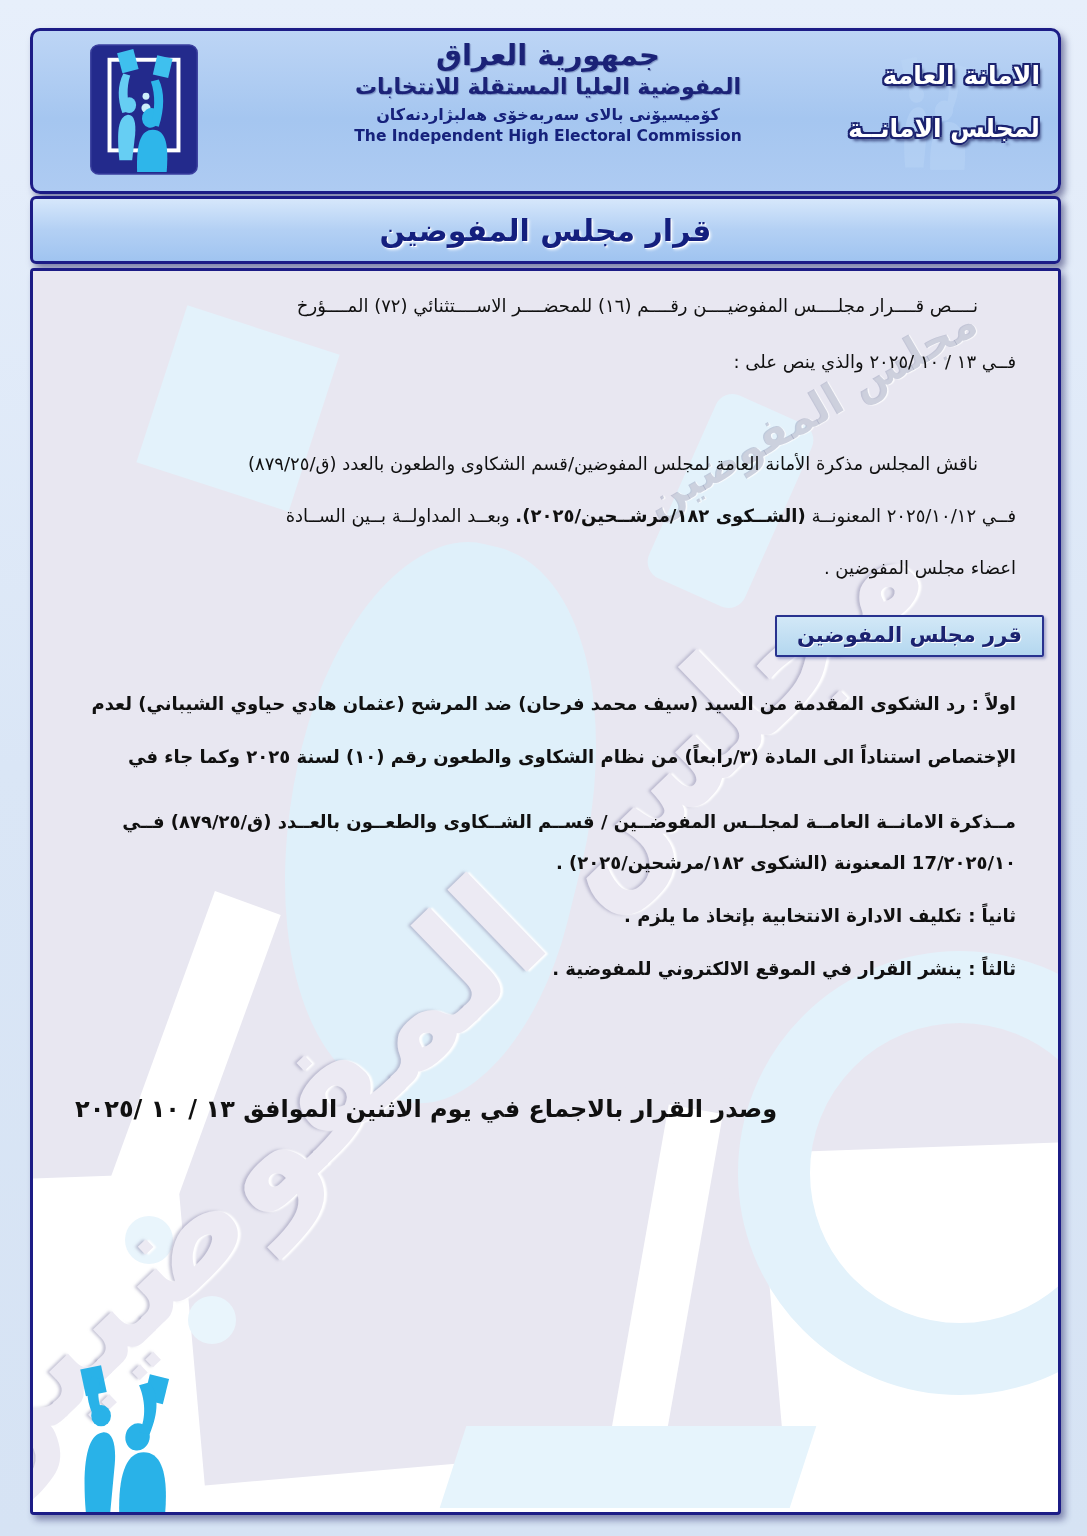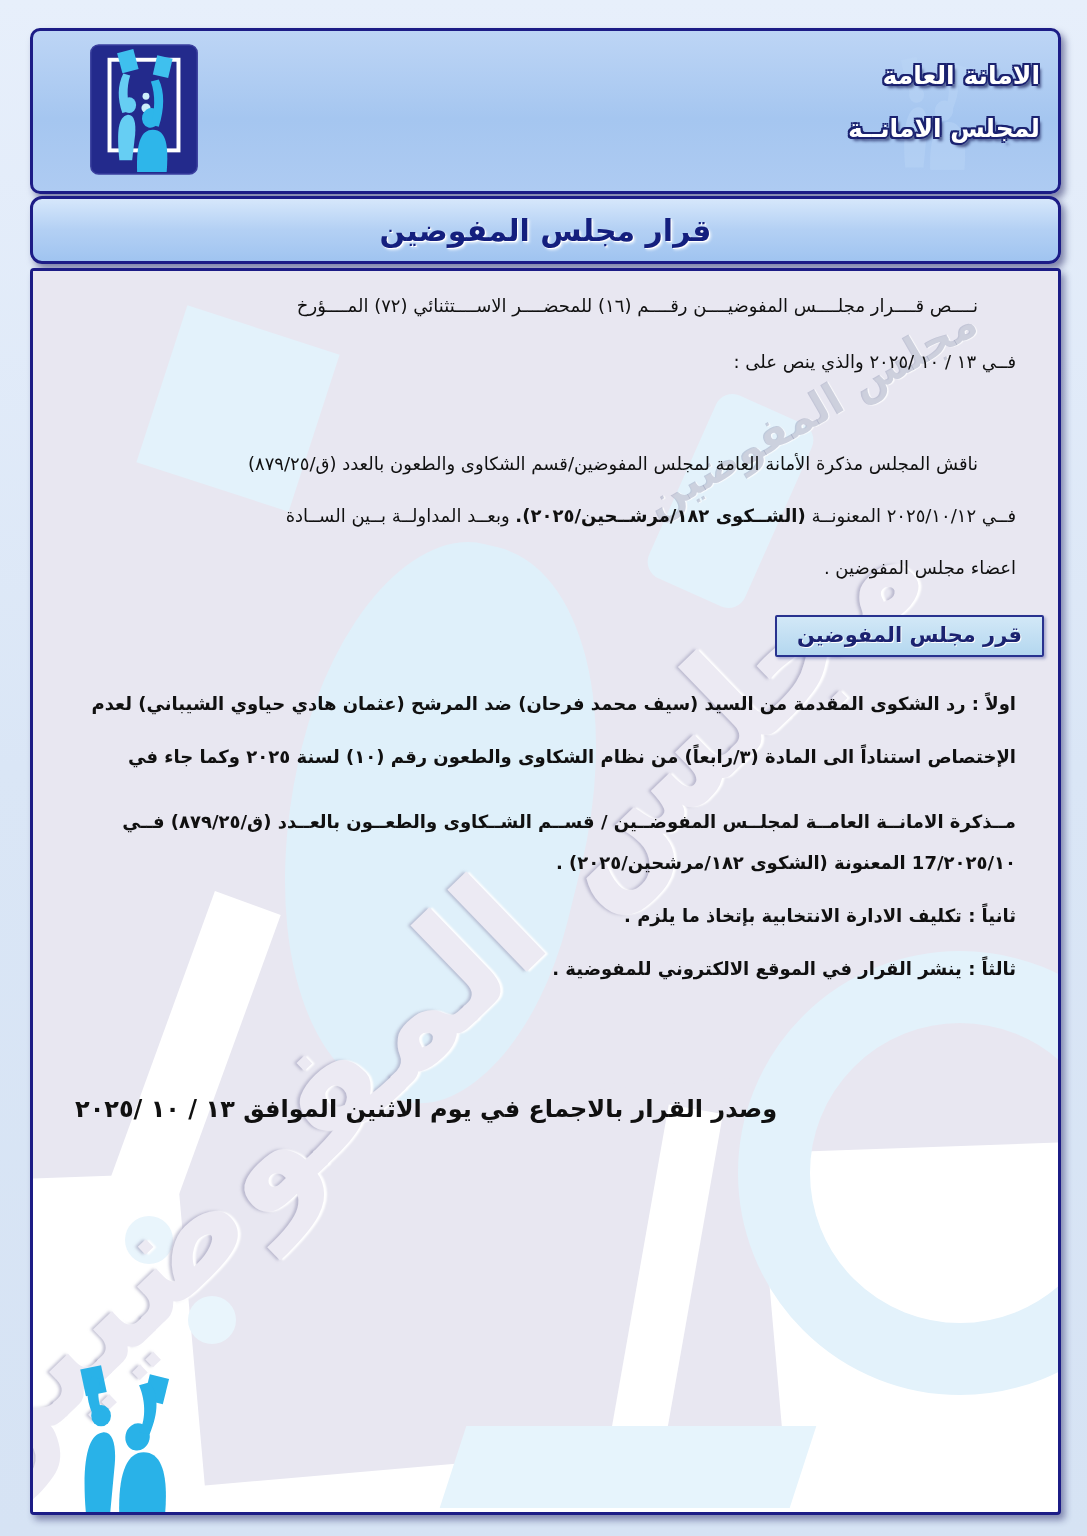--- a/index.html
+++ b/index.html
@@ -32,21 +32,21 @@
     text-shadow:-2px 0 #1b2270,2px 0 #1b2270,0 -2px #1b2270,0 2px #1b2270,
                 -2px -2px #1b2270,2px -2px #1b2270,-2px 2px #1b2270,
                 3px 4px 3px rgba(15,20,80,.65);
   }
   .hdr-right .ln+.ln{margin-top:24px;}
   .hdr-wm{position:absolute;right:55px;top:8px;width:125px;height:148px;opacity:.45;z-index:1;}
   
   .titlebar{
     position:absolute;left:30px;top:196px;width:1025px;height:62px;
     background:linear-gradient(180deg,#d6e7fb 0%,#b3d0f4 50%,#a0c4f0 100%);
-    border:3px solid #1c1c86;border-radius:12px;
+    border:3px solid #1c1c86;border-radius:6px;
     box-shadow:4px 5px 7px rgba(25,25,90,.5);
     display:flex;align-items:center;justify-content:center;
   }
   .titlebar .t{
     font-size:30px;font-weight:bold;color:#141f7e;direction:rtl;
     text-shadow:1px 1px 0 #ffffff,2px 2px 3px rgba(255,255,255,.8);
   }
   
   .content{
     position:absolute;left:30px;top:268px;width:1025px;height:1241px;
@@ -107,20 +107,26 @@
       <circle cx="57" cy="65" r="4.6" fill="#cdeefb"></circle>
       <ellipse cx="40" cy="62" rx="7" ry="8" fill="#66cef3"></ellipse>
       <path d="M33 70 C28 56 28 42 34 30 L41 32 C37 44 38 58 41 68 Z" fill="#66cef3"></path>
       <path d="M30 118 C27 88 29 74 38 72 C45 71 47 80 46 92 L43 118 Z" fill="#66cef3"></path>
       <ellipse cx="62" cy="75" rx="9" ry="10" fill="#2eb6ea" transform="rotate(15 62 75)"></ellipse>
       <path d="M70 84 C76 66 76 48 70 36 L62 38 C67 52 66 68 62 82 Z" fill="#2eb6ea"></path>
       <path d="M48 130 C47 100 52 87 64 87 C78 87 80 104 78 130 Z" fill="#2eb6ea"></path>
     </svg>
   </div>
 
+  <div class="hdr-center">
+    <div class="hdr-ar1">جمهورية العراق</div>
+    <div class="hdr-ar2">المفوضية العليا المستقلة للانتخابات</div>
+    <div class="hdr-ku">كۆمیسیۆنی بالای سەربەخۆی هەلبژاردنەکان</div>
+    <div class="hdr-en">The Independent High Electoral Commission</div>
+  </div>
 
   <div class="hdr-wm">
     <svg viewBox="0 0 110 100" width="125" height="148">
       <g fill="#bcd7f7">
         <rect x="22" y="2" width="14" height="18" transform="rotate(-12 29 11)"></rect>
         <rect x="64" y="8" width="13" height="17" transform="rotate(14 70 16)"></rect>
         <ellipse cx="34" cy="34" rx="6.5" ry="7"></ellipse>
         <path d="M28 32 C24 22 24 14 28 8 L34 10 C31 17 32 26 35 31 Z"></path>
         <path d="M24 98 C21 62 26 46 35 45 C42 44 44 54 43 66 L40 98 Z"></path>
         <ellipse cx="58" cy="48" rx="8" ry="9" transform="rotate(12 58 48)"></ellipse>

